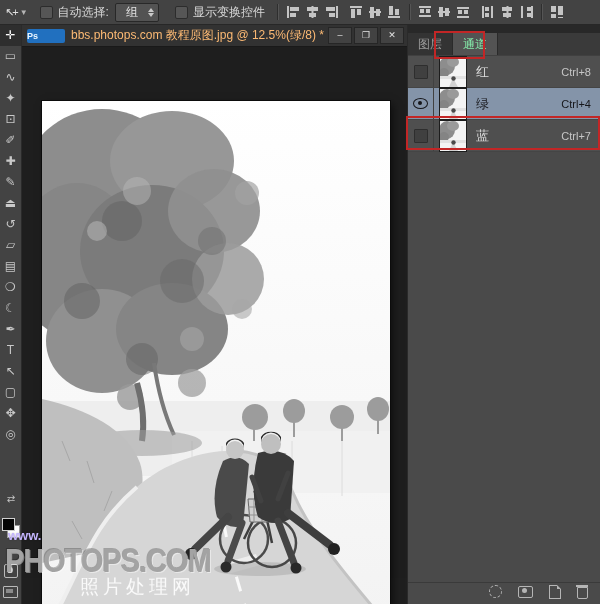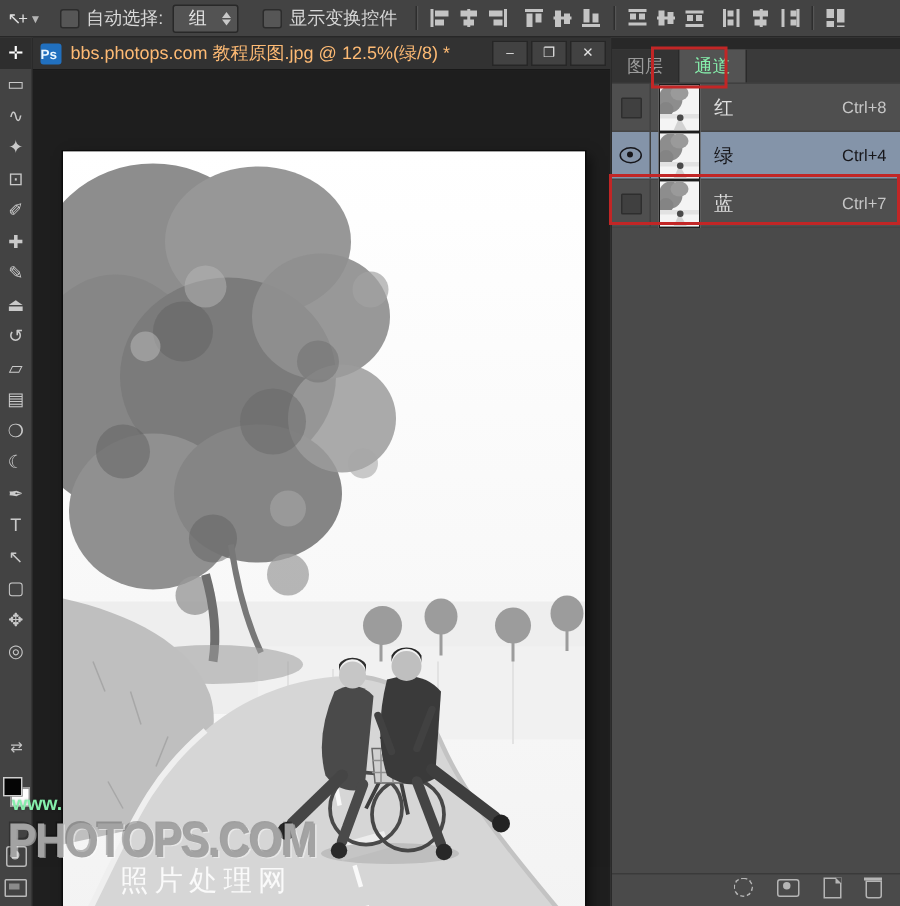--- a/index.html
+++ b/index.html
@@ -31,21 +31,21 @@
   .swatch-bg{position:absolute;right:0;bottom:0;width:11px;height:11px;background:#fff;border:1px solid #9a9a9a;}
   .swatch-fg{position:absolute;left:0;top:0;width:11px;height:11px;background:#050505;border:1px solid #cfcfcf;}
   .quickmask{position:absolute;left:4px;bottom:26px;width:12px;height:12px;border:1px solid #b9b9b9;border-radius:2px;}
   .quickmask::after{content:'';position:absolute;left:2px;top:2px;width:6px;height:6px;border-radius:50%;background:#b9b9b9;}
   .screenmode{position:absolute;left:3px;bottom:6px;width:13px;height:10px;border:1px solid #b9b9b9;border-radius:1px;}
   .screenmode::after{content:'';position:absolute;left:2px;top:2px;width:7px;height:4px;background:#8b8b8b;}
   
   .docwin{position:absolute;left:22px;top:25px;width:385px;height:579px;background:#1f1f1f;}
   .tabbar{position:absolute;left:0;top:0;width:100%;height:22px;background:#323232;border-bottom:1px solid #191919;
        display:flex;align-items:center;box-sizing:border-box;}
-  .ps-logo{width:14px;height:14px;background:#2170bf;border-radius:2px;color:#eaf6ff;font-size:9px;font-weight:bold;
+  .ps-logo{width:38px;height:14px;background:#2170bf;border-radius:2px;color:#eaf6ff;font-size:9px;font-weight:bold;
        line-height:14px;margin:0 6px 0 5px;flex:none;}
   .tab-title{color:#fdba74;font-size:12px;white-space:nowrap;overflow:hidden;}
   .win-btns{margin-left:auto;display:flex;margin-right:3px;}
   .win-btn{width:22px;height:15px;background:#424242;border:1px solid #262626;margin-left:2px;color:#e3e3e3;
        font-size:9px;line-height:14px;text-align:center;}
   .canvas{position:absolute;left:0;top:22px;width:100%;bottom:26px;background:#1e1e1e;}
   .photo{position:absolute;left:20px;top:6px;width:348px;height:517px;background:#fff;
        box-shadow:0 0 0 1px #0c0c0c,3px 3px 8px rgba(0,0,0,.55);margin-top:48px;}
   .photo svg{display:block;}
   .statusbar{position:absolute;left:0;bottom:0;width:100%;height:26px;background:#3a3a3a;border-top:1px solid #242424;
@@ -84,21 +84,21 @@
   .pb-new{width:10px;height:12px;border:1px solid #b5b5b5;position:relative;}
   .pb-new::after{content:'';position:absolute;right:-1px;top:-1px;border-style:solid;border-width:0 4px 4px 0;border-color:transparent #4a4a4a #b5b5b5 transparent;}
   .pb-trash{width:9px;height:10px;border:1px solid #b5b5b5;border-radius:0 0 2px 2px;position:relative;margin-top:2px;}
   .pb-trash::before{content:'';position:absolute;left:-2px;top:-3px;width:12px;height:2px;background:#b5b5b5;}
   
   .anno{position:absolute;border:2px solid #c22626;z-index:50;pointer-events:none;}
   .anno-tab{left:434px;top:31px;width:47px;height:24px;}
   .anno-row{left:406px;top:116px;width:194px;height:34px;box-sizing:border-box;}
   
   .wm{position:absolute;z-index:60;pointer-events:none;font-weight:bold;}
-  .wm-www{left:8px;top:528px;font-size:13px;color:#86efac;text-shadow:0 0 2px rgba(0,0,0,.25);}
+  .wm-www{left:8px;top:528px;font-size:13px;color:#c4b5fd;text-shadow:0 0 2px rgba(0,0,0,.25);}
   .wm-big{left:5px;top:543px;font-size:29px;letter-spacing:-1px;color:#a3a3a3;
        text-shadow:1px 1px 0 rgba(255,255,255,.45),-1px -1px 0 rgba(0,0,0,.25);transform:scaleY(1.12);transform-origin:top left;}
 </style>
 </head>
 <body>
 
 <div class="app">
 
   <svg width="0" height="0" style="position:absolute">
     <symbol id="thumbArt" viewBox="0 0 26 30">

